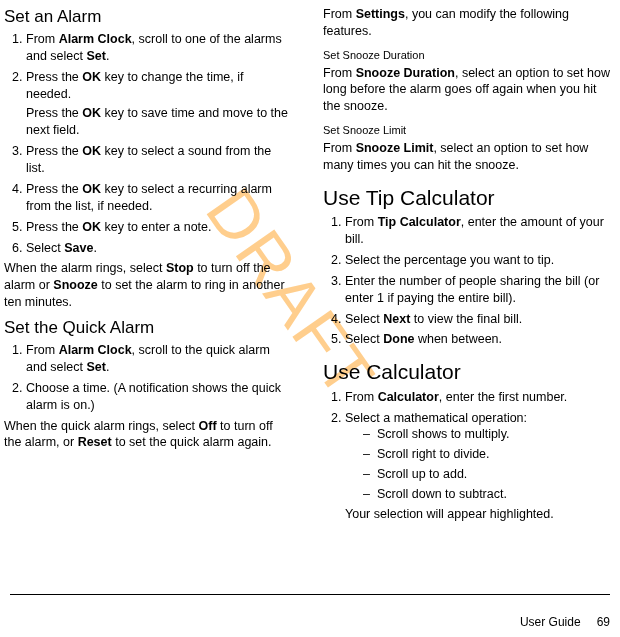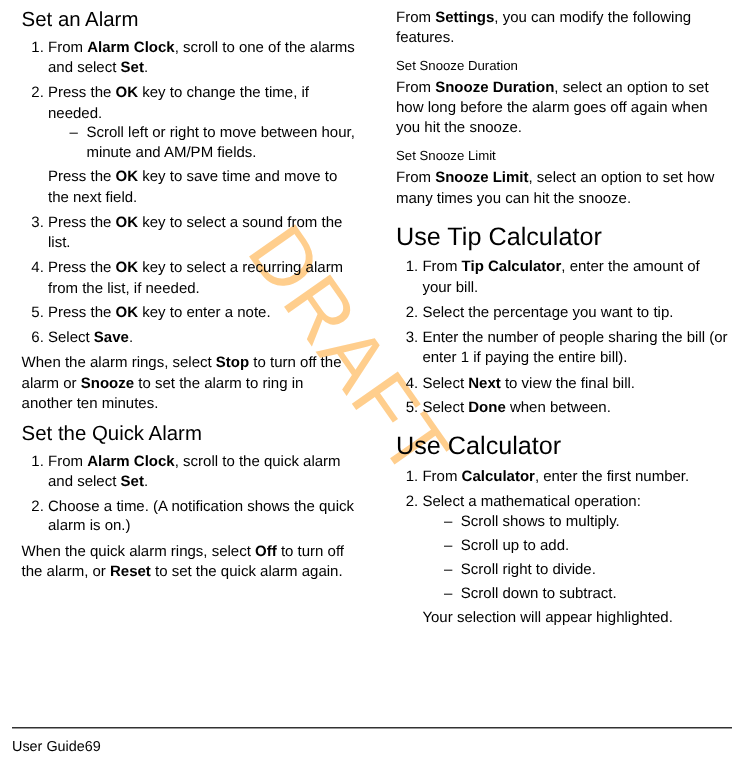--- a/index.html
+++ b/index.html
@@ -8,21 +8,21 @@
       width: 620px;
       height: 637px;
       position: relative;
       background: #fff;
       color: #000;
       overflow: hidden;
     }
     .page {
       display: flex;
       gap: 32px;
-      padding: 6px 10px 0 18px;
+      padding: 6px 10px 0 4px;
     }
     .col {
       flex: 1;
       font-size: 12.5px;
       line-height: 1.35;
     }
     h2 {
       font-size: 17px;
       font-weight: normal;
       margin-bottom: 2px;
@@ -64,24 +64,25 @@
     }
     p { margin-bottom: 4px; }
     p.after-list { margin-top: 2px; }
     .li-extra { margin-top: 3px; }
     .footer {
       position: absolute;
       bottom: 8px;
       left: 10px;
       right: 10px;
       border-top: 1px solid #000;
-      padding-top: 8px;
+      padding-top: 20px;
       font-size: 12px;
       display: flex;
-      justify-content: flex-start;
+      justify-content: flex-end;
+      gap: 16px;
     }
     .watermark {
       position: absolute;
       left: 47%;
       top: 46%;
       transform: translate(-50%, -50%) rotate(55deg);
       font-size: 68px;
       font-weight: normal;
       color: rgba(255, 180, 80, 0.65);
       letter-spacing: 2px;
@@ -102,21 +103,20 @@
   <div class="col">
 
     <h2 class="first">Set an Alarm</h2>
     <ol>
       <li>
         <span>From </span><b>Alarm Clock</b><span>, scroll to one of the alarms and select </span><b>Set</b><span>.</span>
       </li>
       <li>
         <span>Press the </span><b>OK</b><span> key to change the time, if needed.</span>
         <ul class="dash">
-          <li>Scroll left or right to move between hour, minute and AM/PM fields.</li>
         </ul>
         <div class="li-extra">
           <span>Press the </span><b>OK</b><span> key to save time and move to the next field.</span>
         </div>
       </li>
       <li>
         <span>Press the </span><b>OK</b><span> key to select a sound from the list.</span>
       </li>
       <li>
         <span>Press the </span><b>OK</b><span> key to select a recurring alarm from the list, if needed.</span>
@@ -178,22 +178,22 @@
 
     <h1 class="section">Use Calculator</h1>
     <ol>
       <li>
         <span>From </span><b>Calculator</b><span>, enter the first number.</span>
       </li>
       <li>
         <span>Select a mathematical operation:</span>
         <ul class="dash">
           <li>Scroll shows to multiply.</li>
+          <li>Scroll right to divide.</li>
           <li>Scroll up to add.</li>
-          <li>Scroll right to divide.</li>
           <li>Scroll down to subtract.</li>
         </ul>
         <div class="li-extra">Your selection will appear highlighted.</div>
       </li>
     </ol>
 
   </div>
 </div>
 </div>
 

